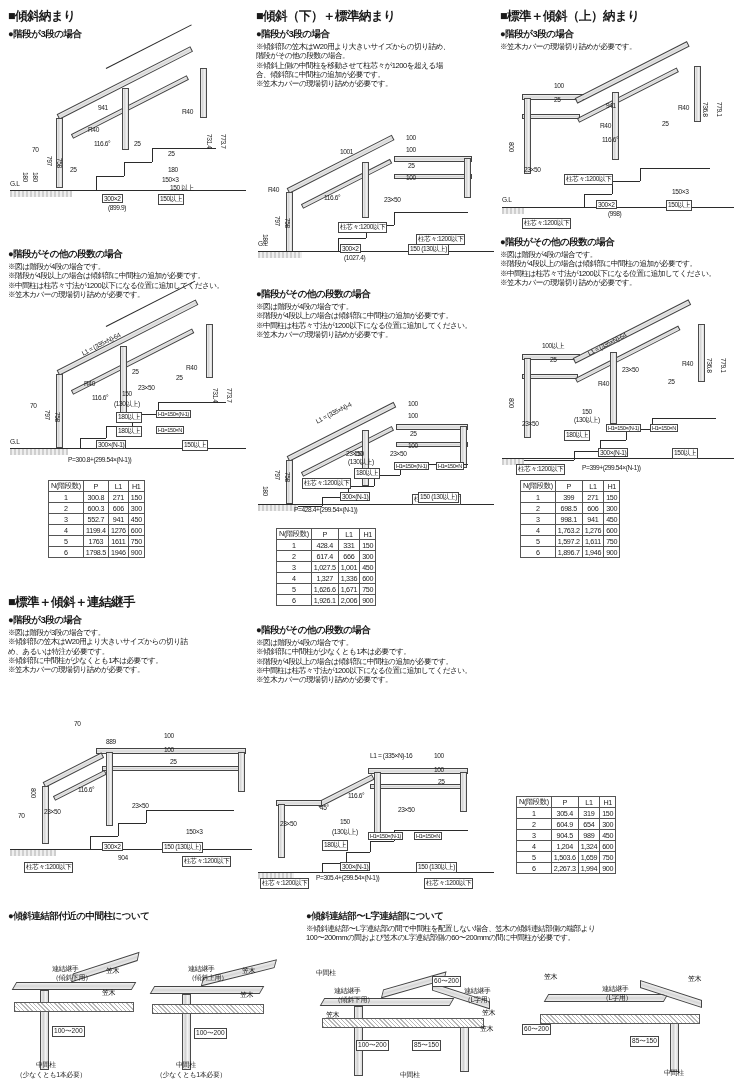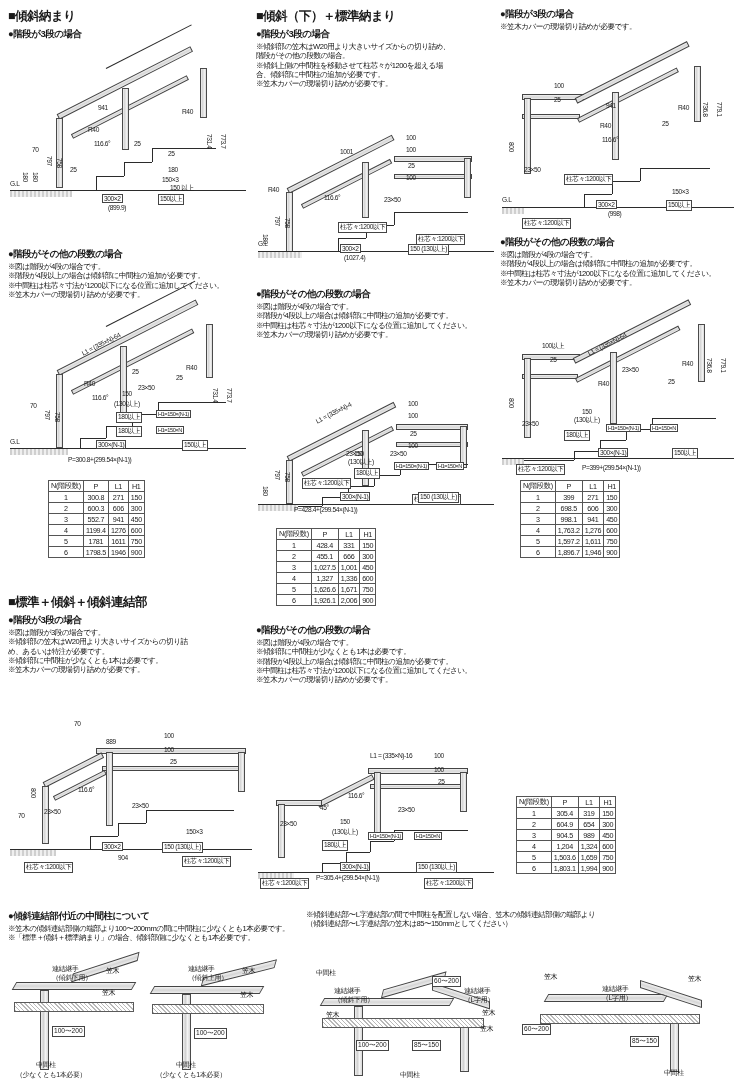--- a/index.html
+++ b/index.html
@@ -217,21 +217,21 @@
         <td>450</td>
       </tr>
   <tr>
         <td>4</td>
         <td>1199.4</td>
         <td>1276</td>
         <td>600</td>
       </tr>
   <tr>
         <td>5</td>
-        <td>1781</td>
+        <td>1763</td>
         <td>1611</td>
         <td>750</td>
       </tr>
   <tr>
         <td>6</td>
         <td>1798.5</td>
         <td>1946</td>
         <td>900</td>
       </tr>
 </tbody>
@@ -351,21 +351,21 @@
     <th class="v">H1</th>
   </tr>
   <tr>
         <td>1</td>
         <td>428.4</td>
         <td>331</td>
         <td>150</td>
       </tr>
   <tr>
         <td>2</td>
-        <td>455.1</td>
+        <td>617.4</td>
         <td>666</td>
         <td>300</td>
       </tr>
   <tr>
         <td>3</td>
         <td>1,027.5</td>
         <td>1,001</td>
         <td>450</td>
       </tr>
   <tr>
@@ -383,20 +383,21 @@
   <tr>
         <td>6</td>
         <td>1,926.1</td>
         <td>2,006</td>
         <td>900</td>
       </tr>
 </tbody>
   </table>
 
 <div class="col" style="left:500px; top:8px; width:234px;">
+  <div class="sec-title">■標準＋傾斜（上）納まり</div>
   <div class="sub-title">●階段が3段の場合</div>
   <div class="note">
     <div>※笠木カバーの現場切り詰めが必要です。</div>
   </div>
 </div>
 
 <div class="draw" style="position:absolute; left:502px; top:56px; width:232px; height:166px;">
   <div class="rail" style="left:20px; top:38px; width:62px; height:6px;"></div>
   <div class="rail" style="left:74px; top:42px; width:126px; height:6px; transform:rotate(-27deg); transform-origin:left center;"></div>
   <div class="rail" style="left:20px; top:58px; width:58px; height:5px;"></div>
@@ -531,21 +532,21 @@
   <tr>
         <td>6</td>
         <td>1,896.7</td>
         <td>1,946</td>
         <td>900</td>
       </tr>
 </tbody>
   </table>
 
 <div class="col" style="left:8px; top:594px; width:246px;">
-  <div class="sec-title">■標準＋傾斜＋傾斜連結部</div>
+  <div class="sec-title">■標準＋傾斜＋連結継手</div>
   <div class="sub-title">●階段が3段の場合</div>
   <div class="note">
     <div>※図は階段が3段の場合です。</div>
     <div>※傾斜部の笠木はW20用より大きいサイズからの切り詰</div>
     <div>め、あるいは特注が必要です。</div>
     <div>※傾斜部に中間柱が少なくとも1本は必要です。</div>
     <div>※笠木カバーの現場切り詰めが必要です。</div>
   </div>
 </div>
 
@@ -673,33 +674,29 @@
         <td>600</td>
       </tr>
   <tr>
         <td>5</td>
         <td>1,503.6</td>
         <td>1,659</td>
         <td>750</td>
       </tr>
   <tr>
         <td>6</td>
-        <td>1,803.1</td>
+        <td>2,267.3</td>
         <td>1,994</td>
         <td>900</td>
       </tr>
 </tbody>
   </table>
 
 <div class="col" style="left:8px; top:910px; width:290px;">
   <div class="sub-title">●傾斜連結部付近の中間柱について</div>
-  <div class="note">
-    <div>※笠木の傾斜連結部側の端部より100〜200mmの間に中間柱に少なくとも1本必要です。</div>
-    <div>※「標準＋傾斜＋標準納まり」の場合、傾斜部側に少なくとも1本必要です。</div>
-  </div>
 </div>
 
 <div class="draw" style="position:absolute; left:14px; top:956px; width:130px; height:128px;">
   <div class="rail" style="left:0px; top:26px; width:120px; height:8px; transform:skewX(-30deg);"></div>
   <div class="rail" style="left:58px; top:18px; width:70px; height:8px; transform:rotate(-18deg) skewX(-30deg); transform-origin:left center;"></div>
   <div class="post" style="left:26px; top:34px; width:9px; height:80px;"></div>
   <div class="hatch" style="left:0px; top:46px; width:120px; height:10px;"></div>
   <div class="bot-label" style="left:38px; top:8px;">連結継手</div>
   <div class="bot-label" style="left:38px; top:17px;">（傾斜下用）</div>
   <div class="bot-label" style="left:92px; top:10px;">笠木</div>
@@ -717,23 +714,24 @@
   <div class="bot-label" style="left:36px; top:8px;">連結継手</div>
   <div class="bot-label" style="left:36px; top:17px;">（傾斜上用）</div>
   <div class="bot-label" style="left:90px; top:10px;">笠木</div>
   <div class="bot-label" style="left:88px; top:34px;">笠木</div>
   <div class="bot-box" style="left:42px; top:72px;">100〜200</div>
   <div class="bot-label" style="left:24px; top:104px;">中間柱</div>
   <div class="bot-label" style="left:4px; top:114px;">（少なくとも1本必要）</div>
 </div>
 
 <div class="col" style="left:306px; top:910px; width:412px;">
+  <div class="sub-title">●傾斜連結部〜L字連結部について</div>
   <div class="note">
     <div>※傾斜連結部〜L字連結部の間で中間柱を配置しない場合、笠木の傾斜連結部側の端部より</div>
-    <div>（傾斜連結部〜L字連結部の笠木は85〜150mmとしてください）</div>
+    <div>100〜200mmの間および笠木のL字連結部側の60〜200mmの間に中間柱が必要です。</div>
   </div>
 </div>
 
 <div class="draw" style="position:absolute; left:312px; top:962px; width:196px; height:124px;">
   <div class="rail" style="left:10px; top:36px; width:130px; height:8px; transform:skewX(-30deg);"></div>
   <div class="rail" style="left:70px; top:28px; width:66px; height:8px; transform:rotate(-16deg) skewX(-30deg); transform-origin:left center;"></div>
   <div class="rail" style="left:120px; top:30px; width:58px; height:8px; transform:skewY(18deg);"></div>
   <div class="post" style="left:42px; top:44px; width:9px; height:70px;"></div>
   <div class="post" style="left:148px; top:56px; width:9px; height:54px;"></div>
   <div class="hatch" style="left:10px; top:56px; width:162px; height:10px;"></div>

